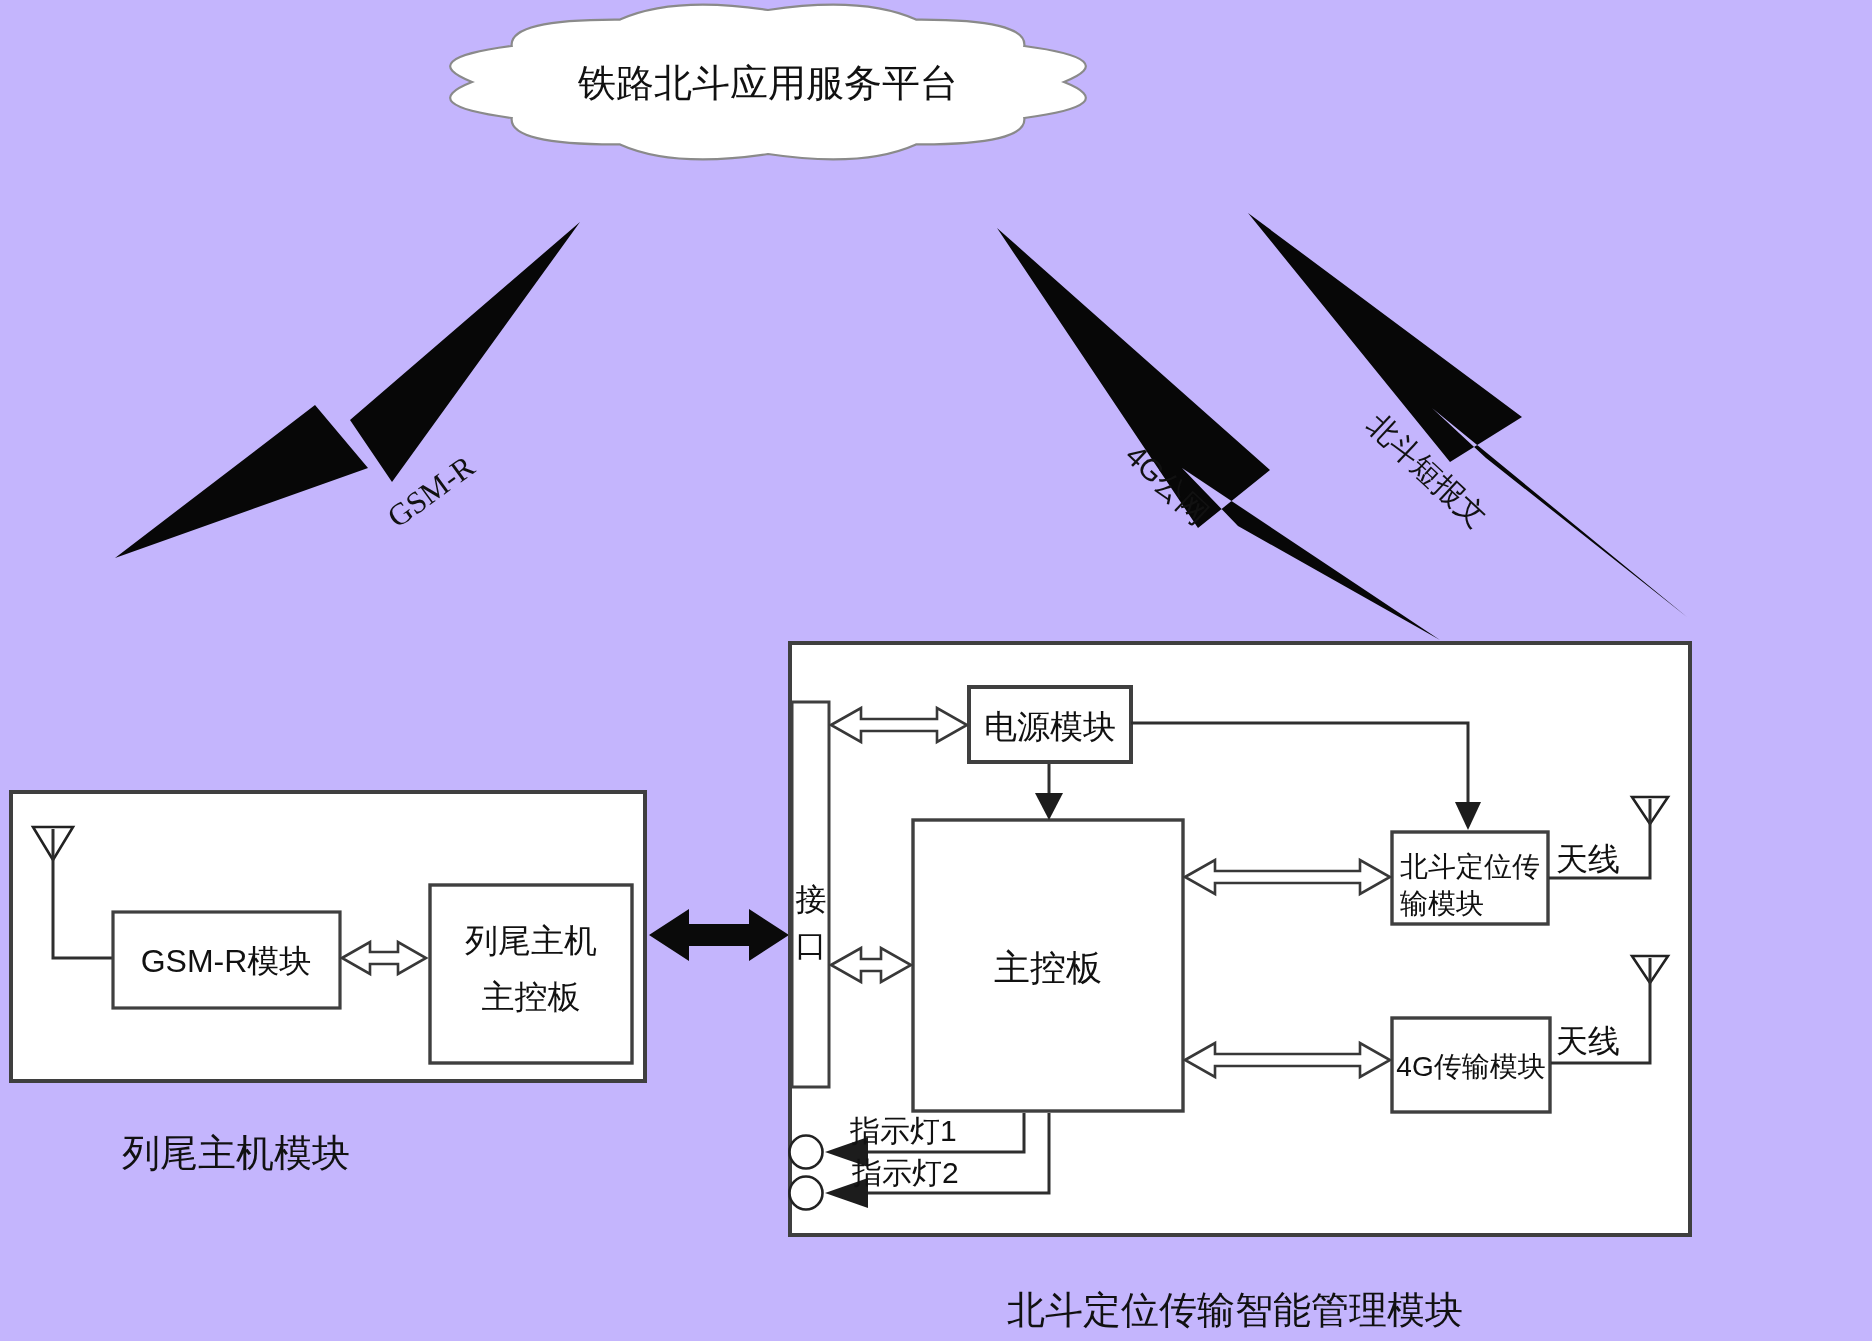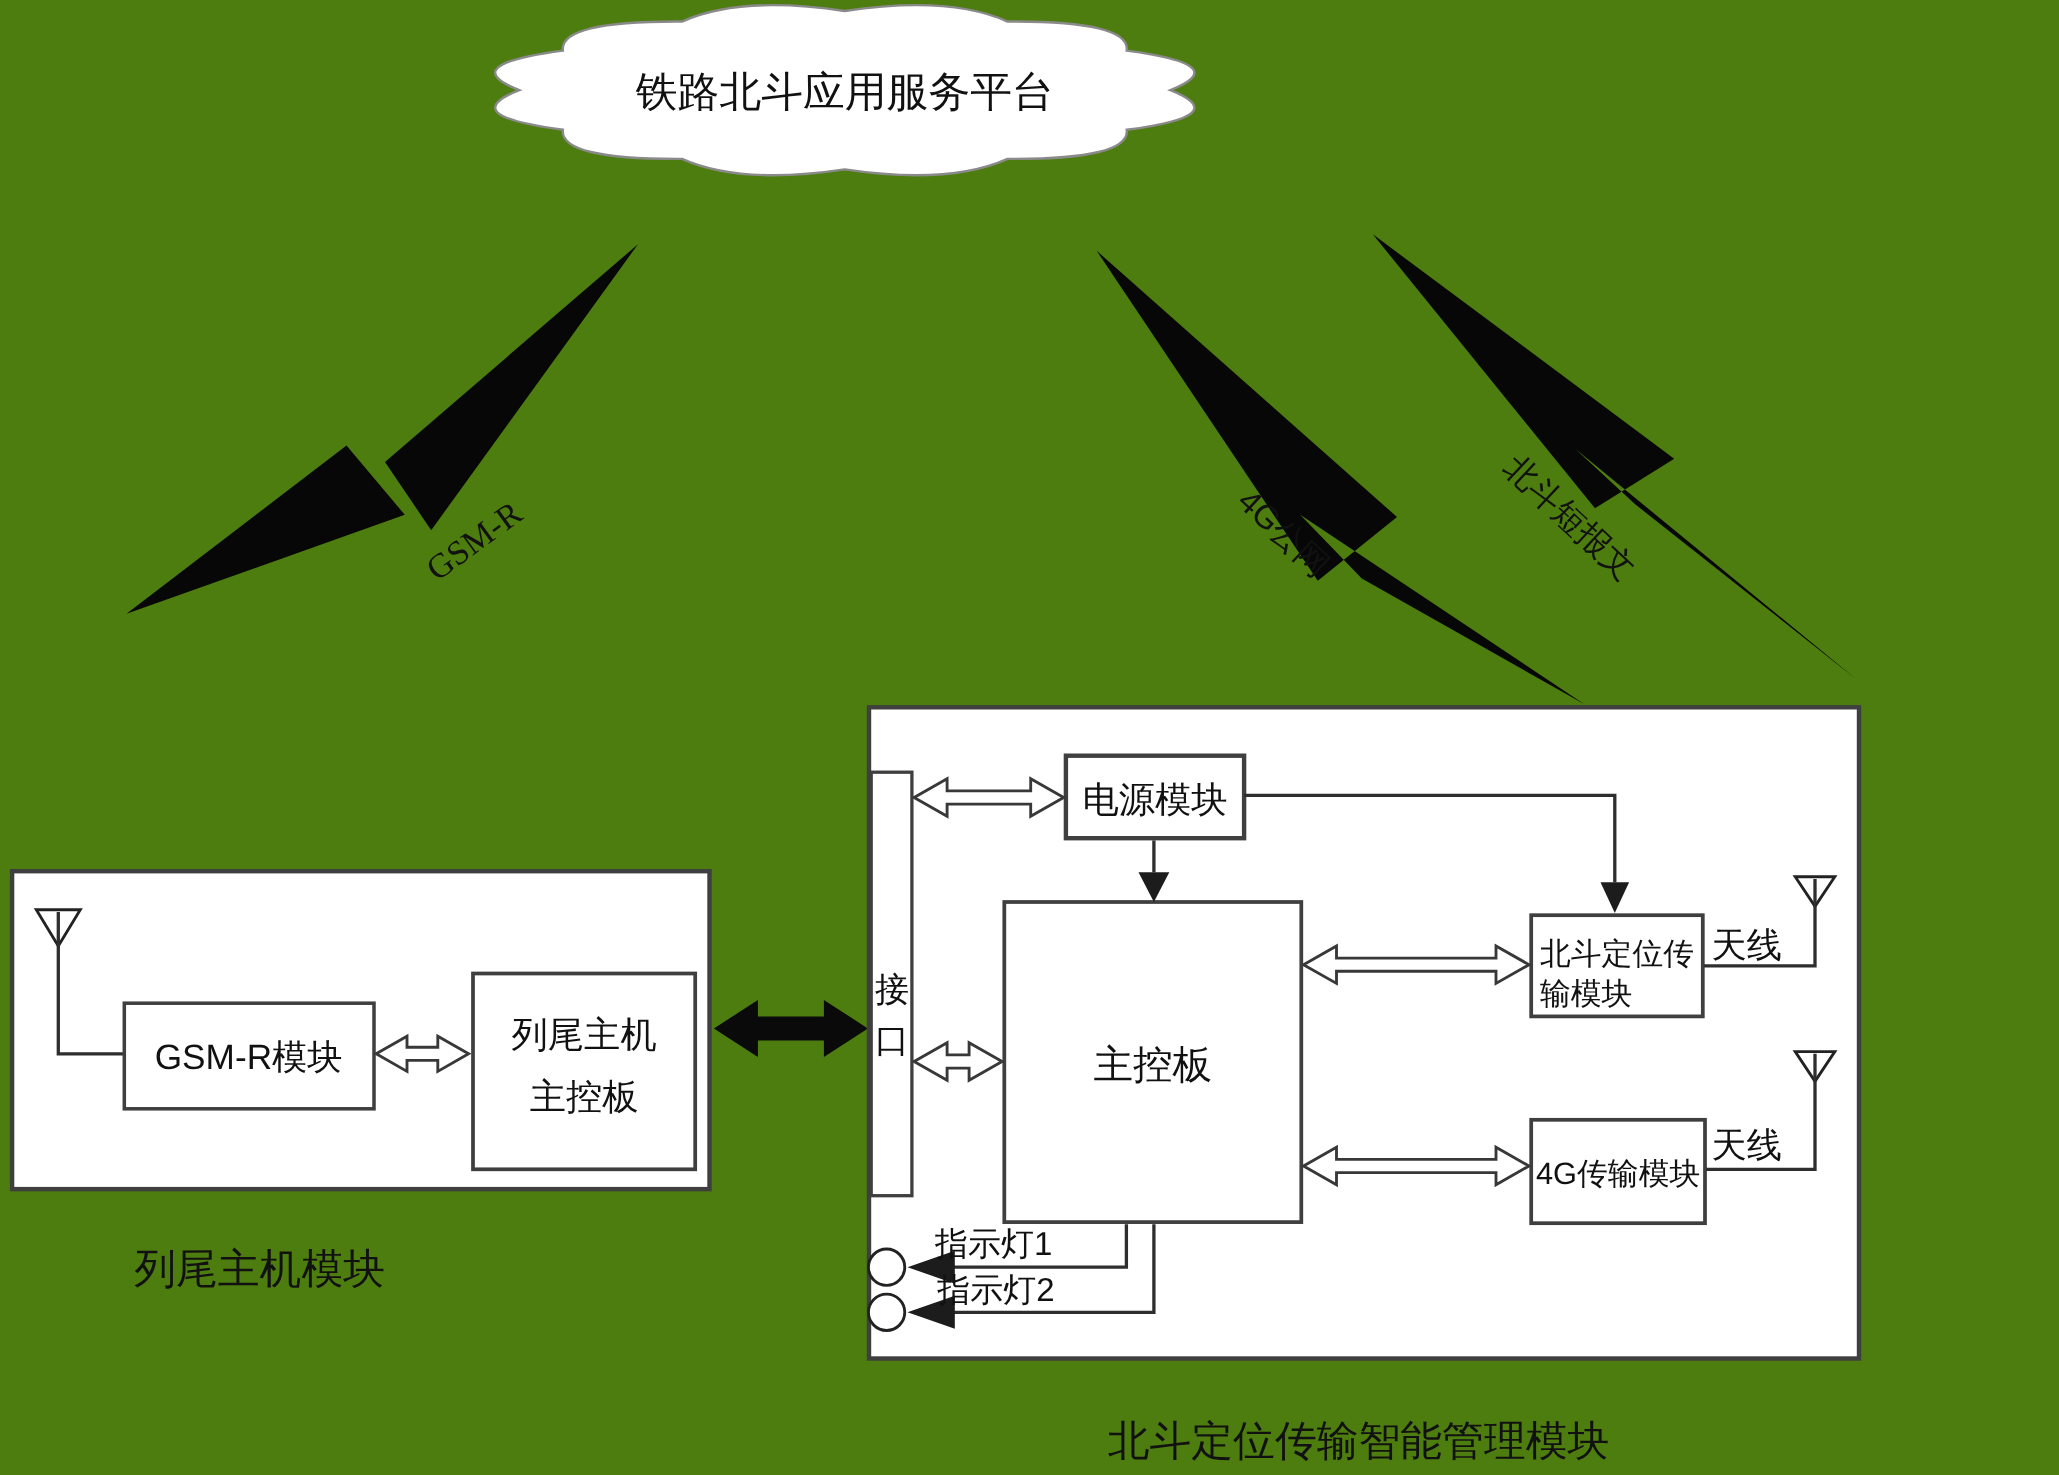--- a/index.html
+++ b/index.html
@@ -1,16 +1,16 @@
 <!DOCTYPE html>
 <html><head>
 <meta charset="utf-8">
 <style>
   html,body{margin:0;padding:0;background:#ffffff;}
-  .stage{position:relative;width:1872px;height:1341px;background:#4d7c0f;overflow:hidden;
+  .stage{position:relative;width:1872px;height:1341px;background:#c4b5fd;overflow:hidden;
          font-family:"Liberation Sans", sans-serif;}
   svg{display:block;}
   text{fill:#111;font-family:"Liberation Sans", sans-serif;}
   .serif{font-family:"Liberation Serif", serif;}
   .boxline{fill:#ffffff;stroke:#3f3f3f;}
   .thinline{fill:none;stroke:#2e2e2e;stroke-width:3;}
   .darrow{fill:#ffffff;stroke:#383838;stroke-width:2.6;stroke-linejoin:miter;}
   .bolt{fill:#070707;stroke:none;}
   .solidhead{fill:#1c1c1c;stroke:none;}
 </style>

